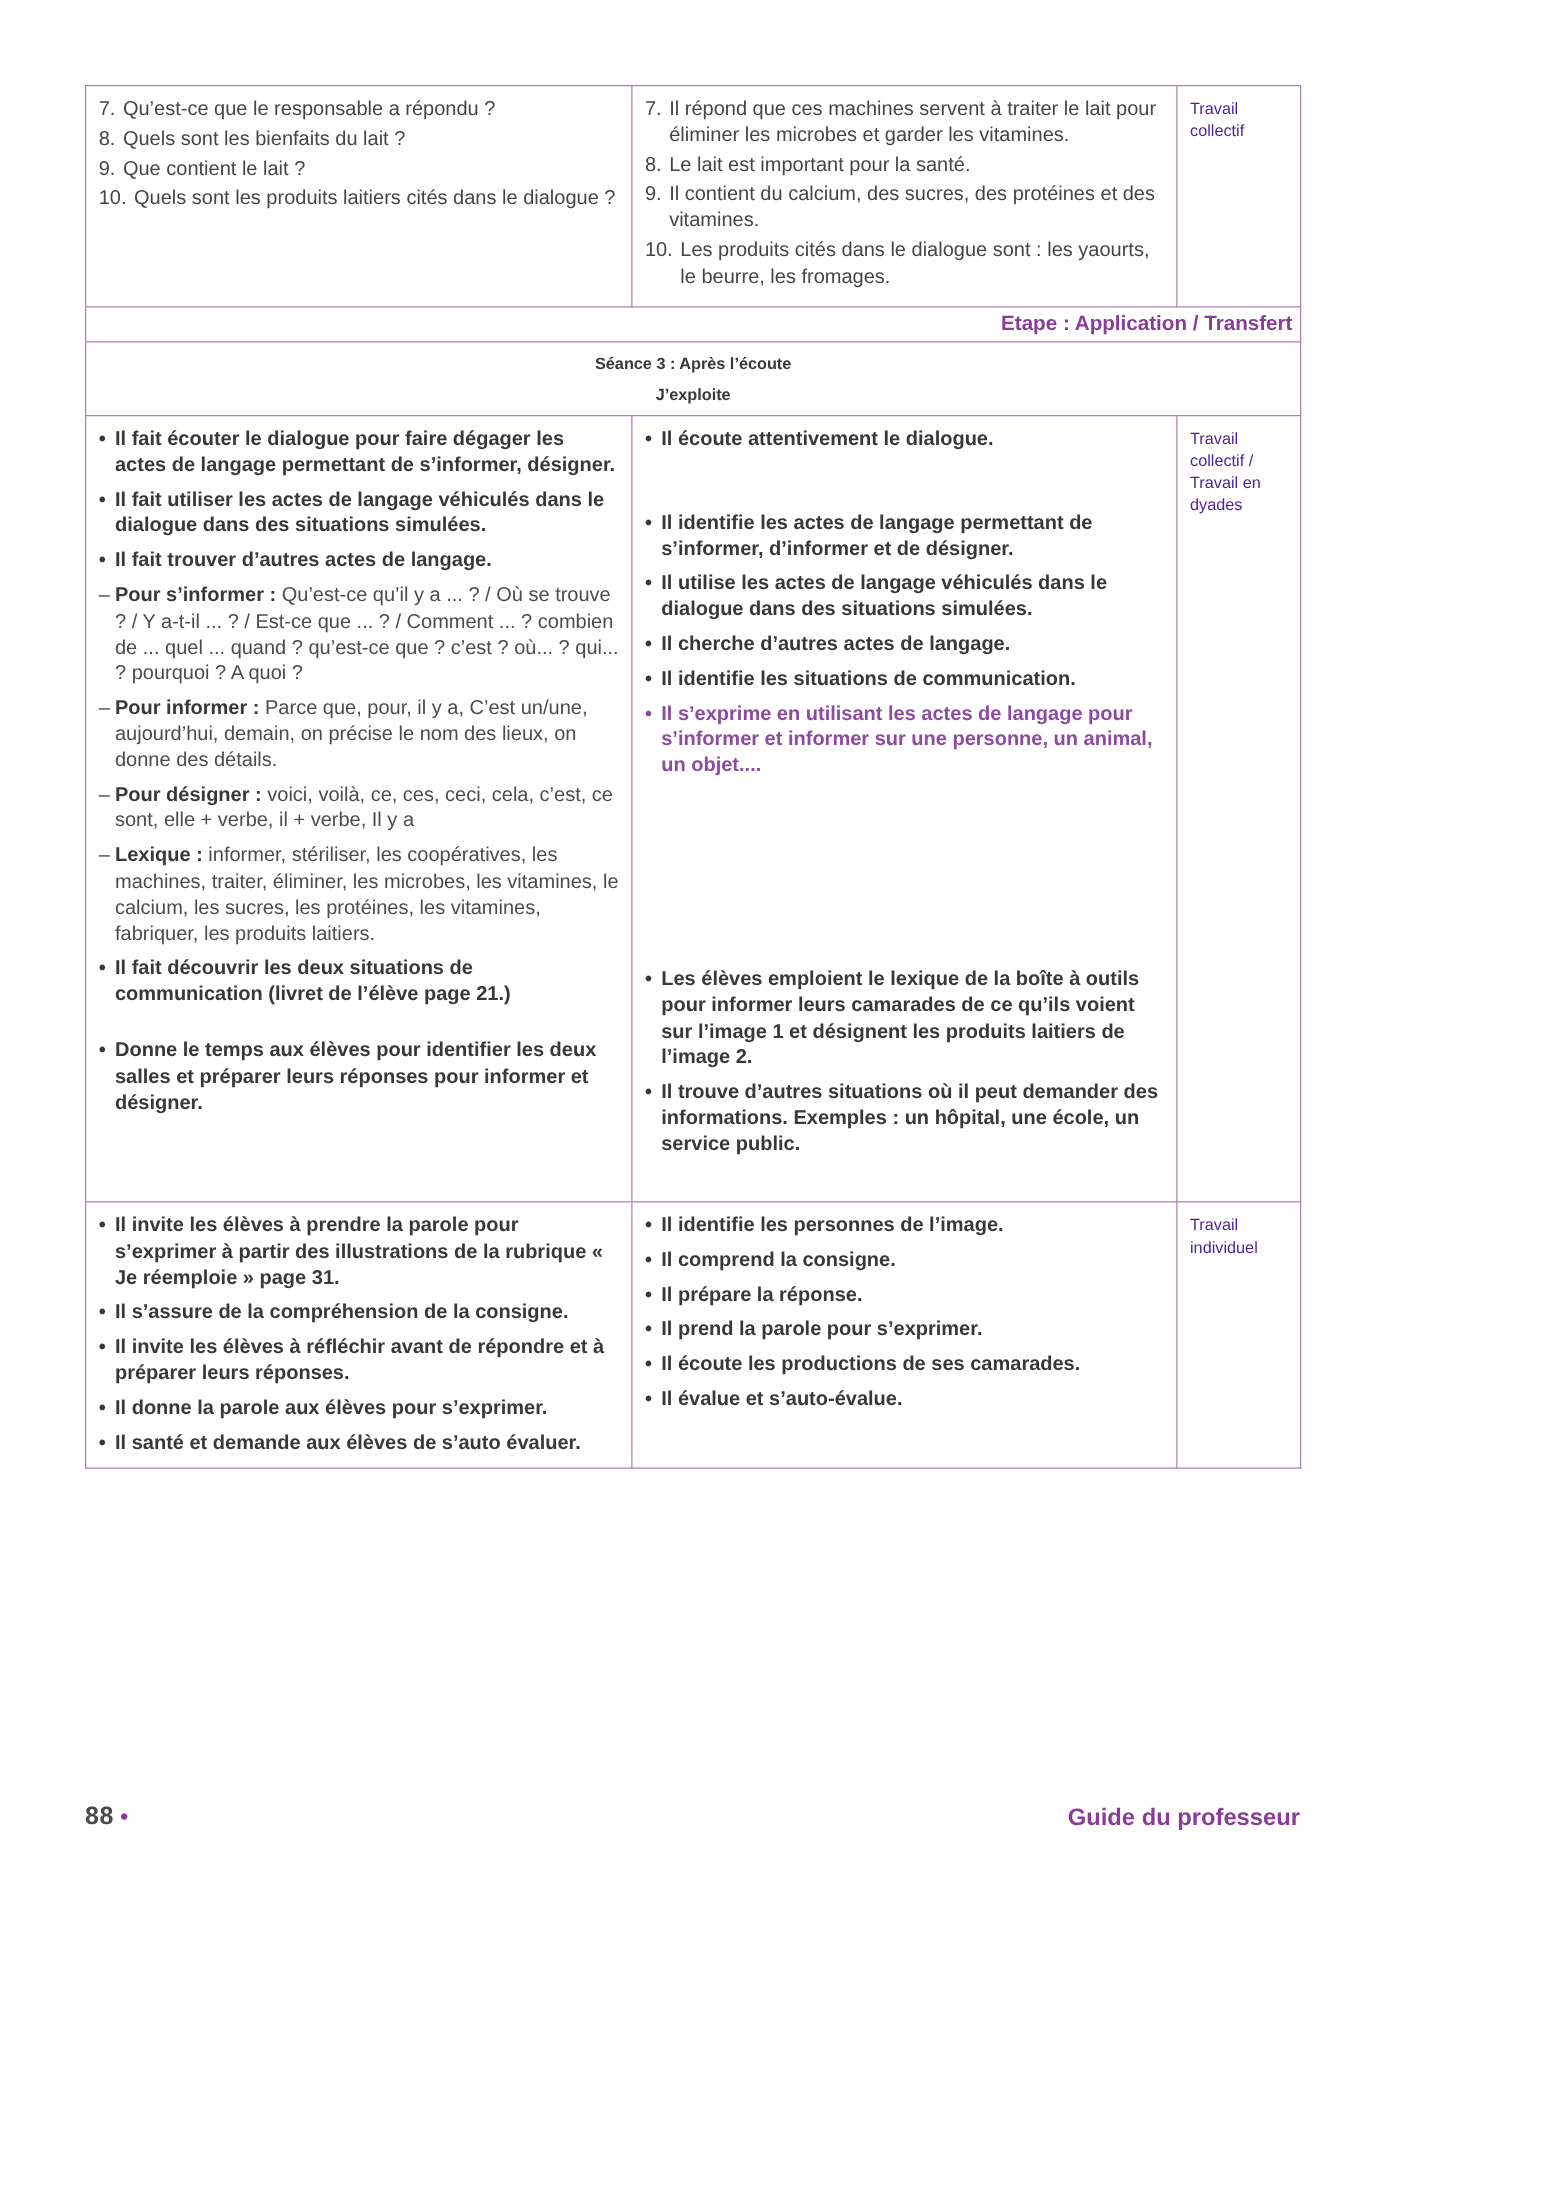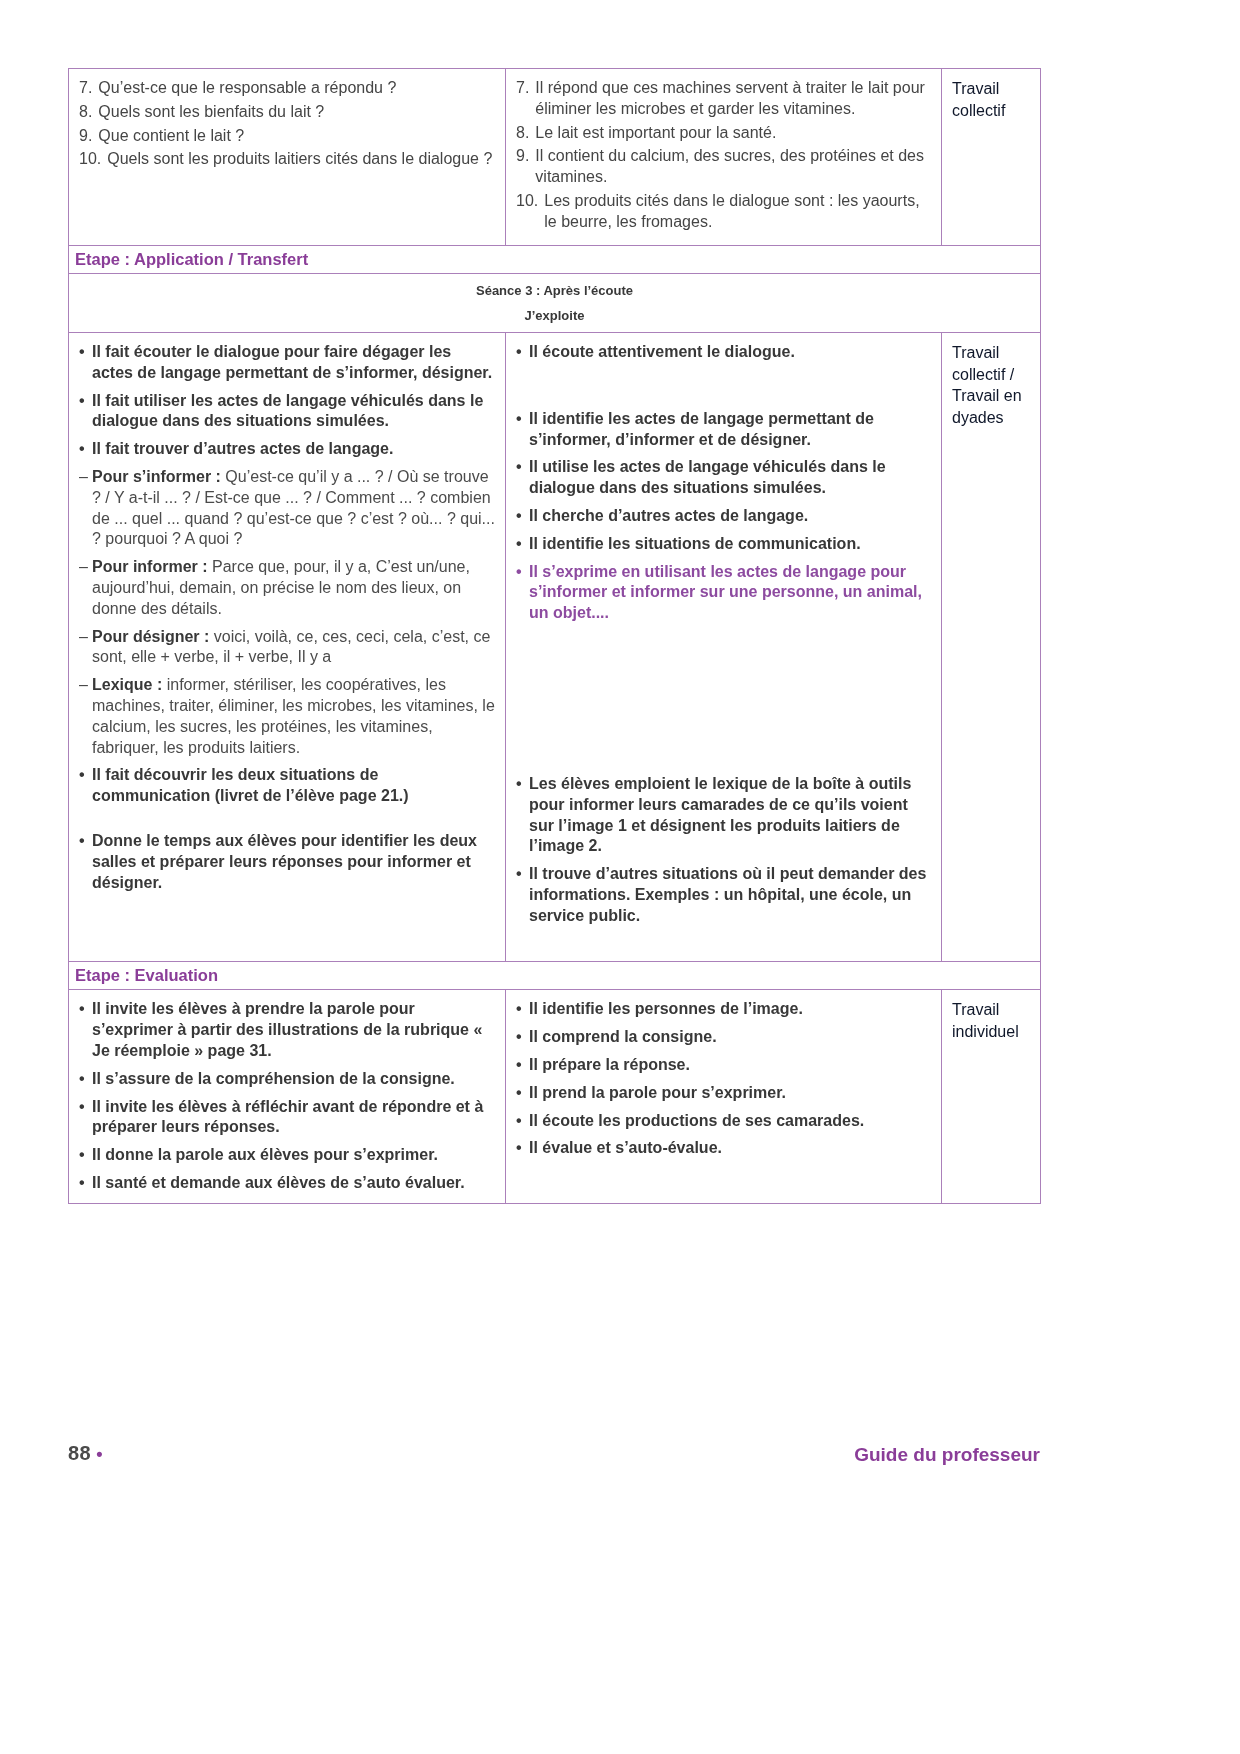--- a/index.html
+++ b/index.html
@@ -40,36 +40,36 @@
   .qa-item .num{margin-right:6px;white-space:nowrap}
   .qa-item .txt{flex:1 1 auto}
 
   
   .gap-after{margin-bottom:46px}
   .gap-big{margin-top:150px}
   .gap-mid{margin-top:24px}
 
   
   tr.etape td{
-    text-align:left;padding:3px 6px;
+    text-align:right;padding:3px 6px;
     color:var(--purple,#8a3d98);
     font-weight:700;font-size:16.5px;
   }
   
   tr.seance td{
     text-align:center;padding:4px 6px;
     color:var(--bold,#383838);
     font-weight:700;font-size:13px;line-height:25px;
   }
 
   
   td.work{
     vertical-align:middle;
     padding:8px 4px 8px 9px;
-    font-size:16px;color:#0f172a;line-height:1.35;
+    font-size:13px;color:#4c1d95;line-height:1.35;
   }
 
   
   .footer{position:absolute;left:68px;right:200px;top:1442px;height:30px}
   .footer .pageno{
     position:absolute;left:0;top:0;
     font-size:20px;font-weight:700;color:#4a4a4a;letter-spacing:.5px;
   }
   .footer .dot{color:var(--purple,#8a3d98);font-size:18px;margin-left:5px}
   .footer .brand{
@@ -214,23 +214,20 @@
         <div class="li b">
           <span class="mk">•</span>
           <span class="txt">Il trouve d’autres situations où il peut demander des informations. Exemples : un hôpital, une école, un service public.</span>
         </div>
       </td>
       <td class="work">
         <div>Travail collectif / Travail en dyades</div>
       </td>
     </tr>
 
-    <tr class="etape" style="height:27px">
-      <td colspan="3">Etape : Evaluation</td>
-    </tr>
 
 
     <tr style="height:210px">
       <td>
         <div class="li b">
           <span class="mk">•</span>
           <span class="txt">Il invite les élèves à prendre la parole pour s’exprimer à partir des illustrations de la rubrique « Je réemploie » page 31.</span>
         </div>
         <div class="li b">
           <span class="mk">•</span>

